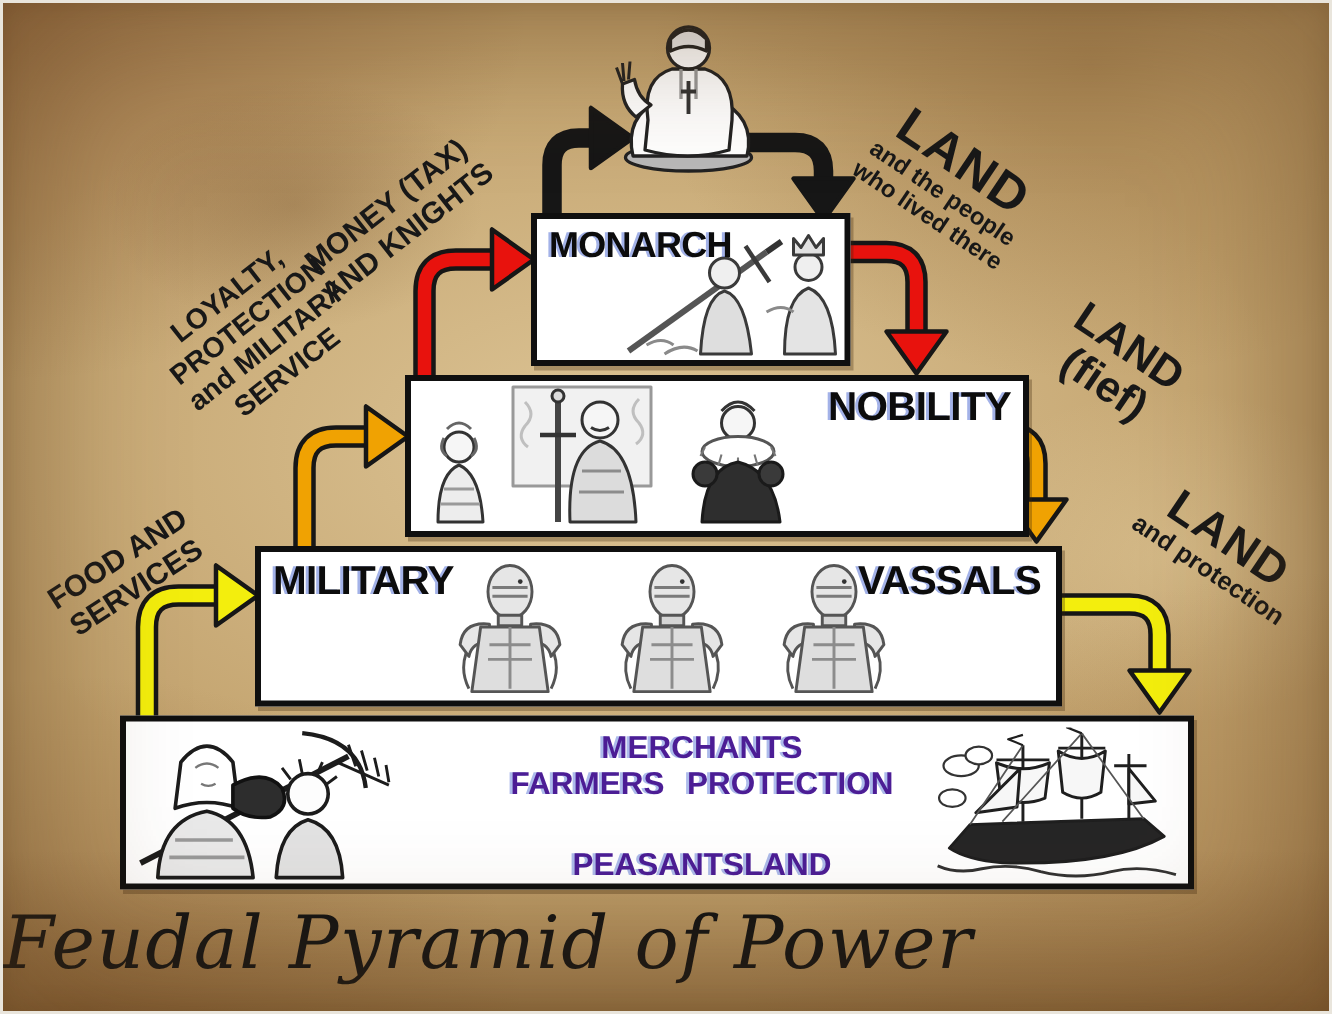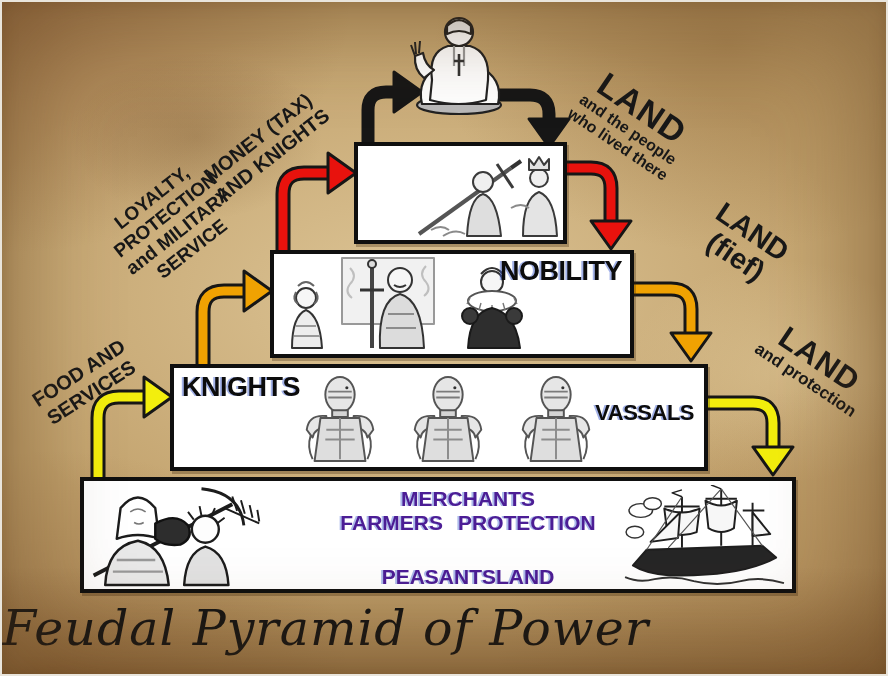--- a/index.html
+++ b/index.html
@@ -26,29 +26,29 @@
   
   svg.arrows { position:absolute; inset:0; z-index:1; }
   .a-out  { fill:none; stroke:#161616; stroke-width:15; stroke-linejoin:round; }
   .a-out.thin { stroke-width:13; }
   .a-core { fill:none; stroke-width:9; stroke-linejoin:round; }
   .a-head { stroke:#161616; stroke-width:3; stroke-linejoin:round; }
   
   .tier { position:absolute; background:#fff; border:4px solid #0f0f0f; z-index:2;
           box-shadow:2px 3px 0 rgba(60,35,10,0.30); }
   #monarch-box   { left:352px; top:140px; width:213px; height:102px; }
-  #nobility-box  { left:268px; top:248px; width:364px; height:108px; }
+  #nobility-box  { left:268px; top:248px; width:416px; height:108px; }
   #knights-box   { left:168px; top:362px; width:538px; height:107px; }
   #commoners-box { left:78px;  top:475px; width:716px; height:116px; }
   .tier-label { position:absolute; font-weight:bold; color:#0c0c0c; z-index:3;
                 text-shadow:-2px 0 0 rgba(50,85,205,0.45); letter-spacing:-0.5px; white-space:nowrap; }
   #monarch-box .tier-label { left:8px; top:4px; font-size:24px; }
   #nobility-box .tier-label { right:8px; top:2px; font-size:27px; }
   #knights-box .lbl-l { left:8px; top:4px; font-size:27px; }
-  #knights-box .lbl-r { right:10px; top:4px; font-size:22px;margin-top:28px; }
+  #knights-box .lbl-r { right:10px; top:4px; font-size:27px; }
   .art { position:absolute; }
   #monarch-art { right:0; top:2px; }
   #nobility-art { left:2px; top:2px; }
   .knights-row { position:absolute; left:116px; top:6px; bottom:2px; display:flex; gap:8px; align-items:flex-end; }
   #peasants-art { left:2px; top:2px; }
   #ship-art { right:4px; top:4px; }
   .commoner-text { position:absolute; left:224px; top:6px; width:320px; z-index:3;
                    font-weight:bold; font-size:21px; color:#4c1d95;
                    text-shadow:-2px 0 0 rgba(50,85,205,0.40); }
   .commoner-text .row1 { text-align:center; }
@@ -130,20 +130,21 @@
         <path d="M13 48 L9 37 M14 46 L13 34 M17 45 L18 33" stroke-width="2" fill="none"></path>
         <circle cx="57" cy="24" r="14"></circle>
         <path d="M45 18 Q57 6 69 18 L69 26 Q57 20 45 26 Z" fill="#ededed"></path>
         <path d="M52 38 L52 58 M62 38 L62 58" stroke="#999" fill="none"></path>
         <path d="M57 46 L57 68 M52 53 L62 53" stroke="#333" stroke-width="2.6" fill="none"></path>
       </g>
     </svg>
   </div>
 
   <div class="tier" id="monarch-box">
+    <span class="tier-label">MONARCH</span>
     <svg class="art" id="monarch-art" width="150" height="92" viewBox="0 0 150 92">
       <g stroke="#3a3a3a" stroke-width="2" fill="none" stroke-linejoin="round">
         <path d="M6 86 L98 20" stroke-width="4" stroke="#555"></path>
         <path d="M84 16 L100 40" stroke-width="3"></path>
         <path d="M98 20 L108 13" stroke-width="4" stroke="#333"></path>
         <circle cx="70" cy="34" r="10" fill="#efefef"></circle>
         <path d="M54 88 Q56 50 70 46 Q84 50 88 88 Z" fill="#dedede"></path>
         <circle cx="126" cy="30" r="9" fill="#efefef"></circle>
         <path d="M116 22 L116 11 L121 17 L126 9 L131 17 L136 11 L136 22 Z" fill="#e2e2e2"></path>
         <path d="M110 88 Q110 50 126 44 Q142 50 144 88 Z" fill="#e4e4e4"></path>
@@ -174,21 +175,21 @@
         <path d="M194 42 l-3 6 M205 47 l-2 7 M216 49 l0 7 M227 47 l2 7 M238 42 l3 6" stroke="#777" fill="none" stroke-width="1.4"></path>
         <path d="M192 92 Q194 56 216 52 Q240 58 244 92 Z" fill="#2e2e2e" stroke="#1a1a1a"></path>
         <circle cx="194" cy="60" r="8" fill="#3a3a3a" stroke="#1a1a1a"></circle>
         <circle cx="238" cy="60" r="8" fill="#3a3a3a" stroke="#1a1a1a"></circle>
       </g>
     </svg>
     <span class="tier-label">NOBILITY</span>
   </div>
 
   <div class="tier" id="knights-box">
-    <span class="tier-label lbl-l">KNIGHTS</span>
+    <span class="tier-label lbl-l">MILITARY</span>
     <span class="tier-label lbl-r">VASSALS</span>
     <svg width="0" height="0" style="position:absolute">
       <defs>
         <g id="sym-knight" stroke="#555" stroke-width="2" fill="#e6e6e6" stroke-linejoin="round">
           <ellipse cx="48" cy="20" rx="15" ry="18"></ellipse>
           <path d="M36 17 h24 M36 23 h24" stroke="#7a7a7a" fill="none"></path>
           <circle cx="55" cy="13" r="1.6" fill="#333" stroke="none"></circle>
           <rect x="40" y="36" width="16" height="7" fill="#d5d5d5"></rect>
           <path d="M14 56 q2 -16 20 -14 l0 12 q-12 0 -14 10 Z"></path>
           <path d="M82 56 q-2 -16 -20 -14 l0 12 q12 0 14 10 Z"></path>

